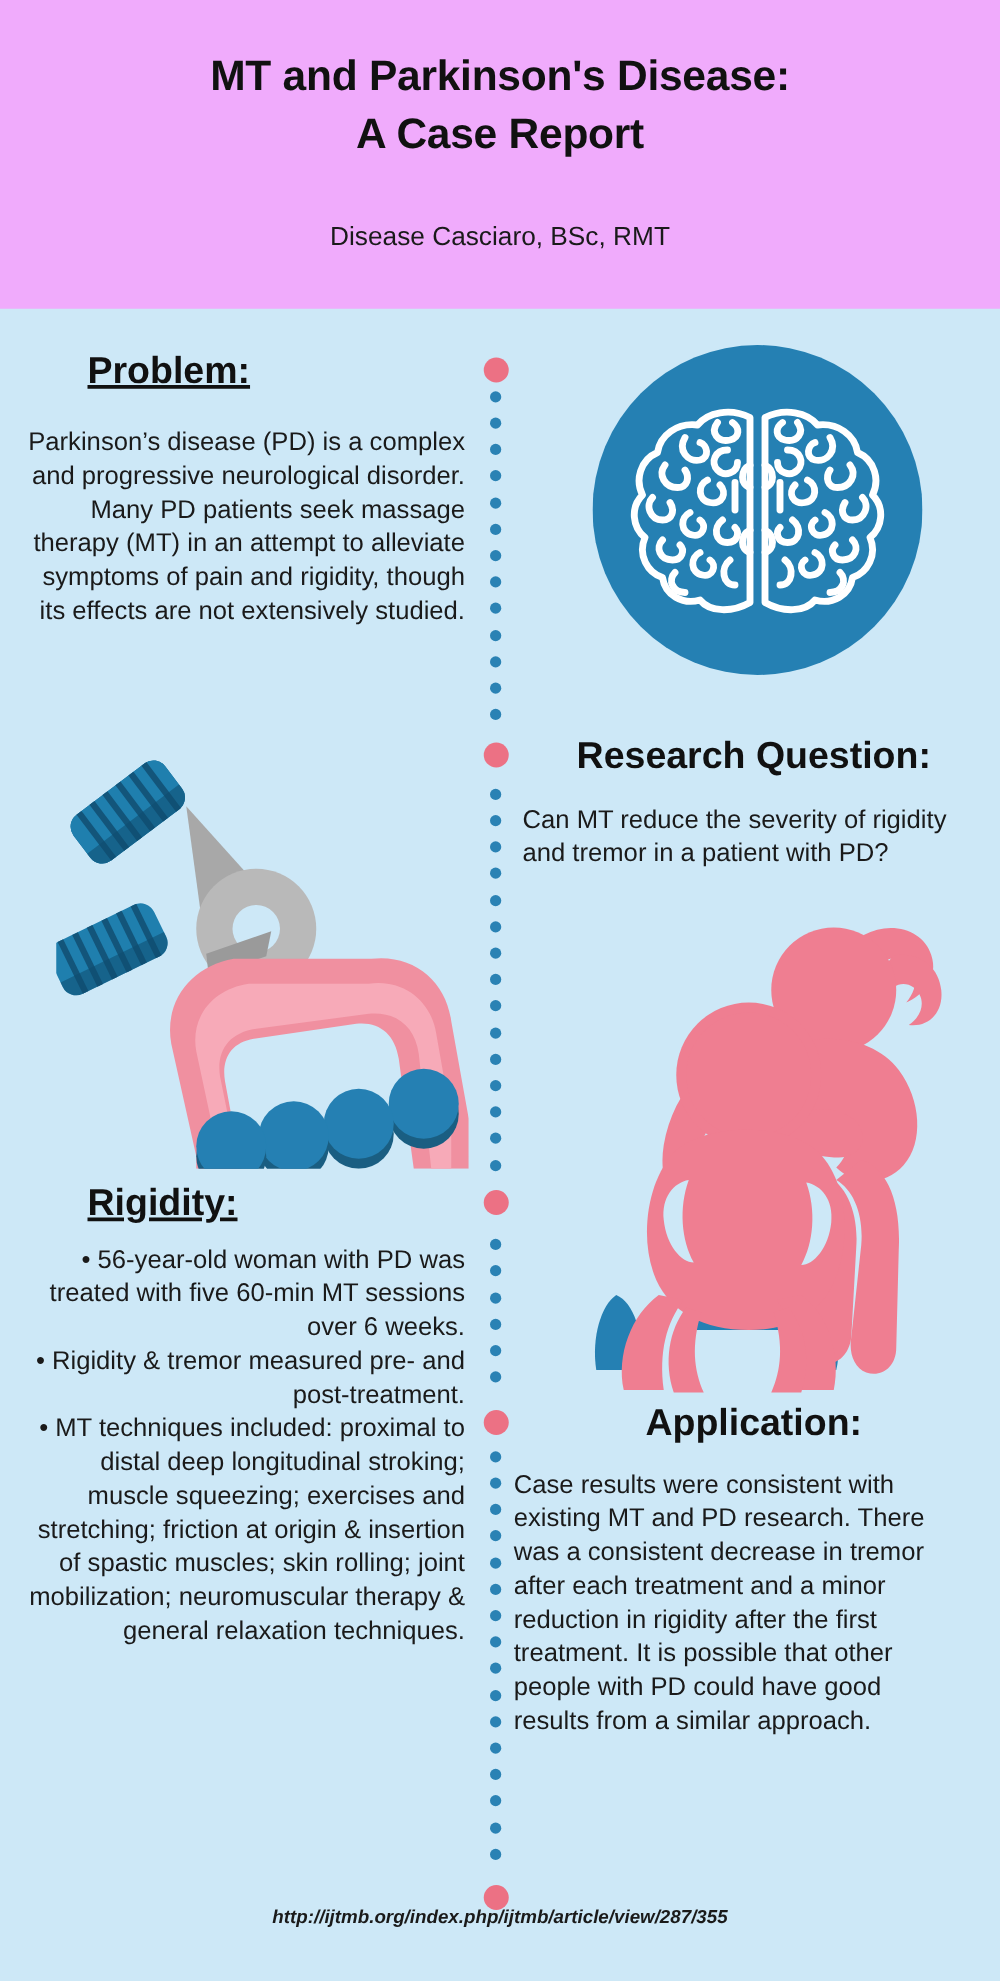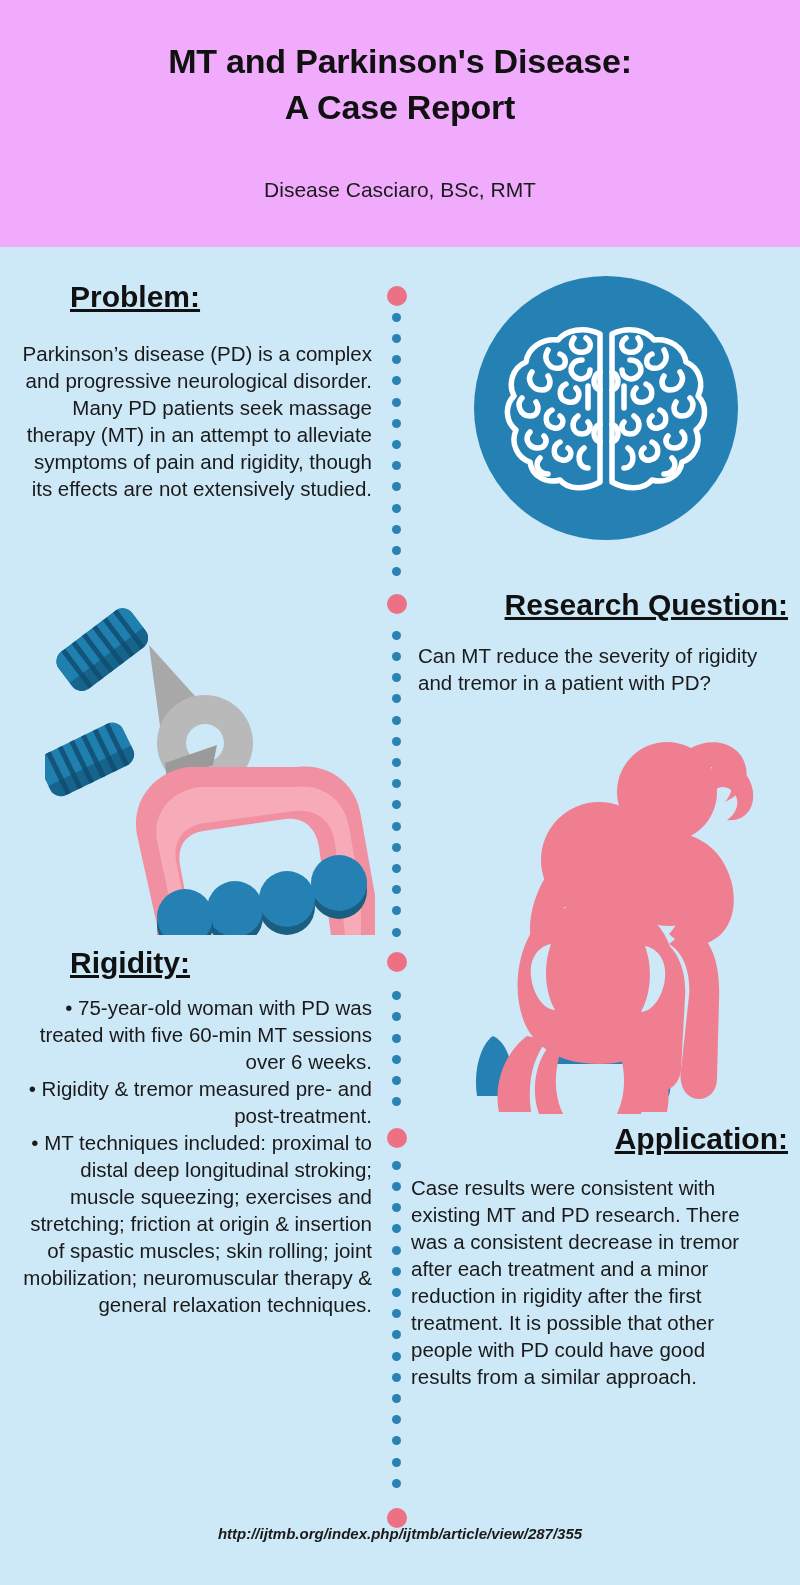--- a/index.html
+++ b/index.html
@@ -35,21 +35,21 @@
   .bdot{
     position:absolute;left:0px;width:20px;height:20px;border-radius:50%;
     background:#ec7184;
   }
   
   .head{
     position:absolute;font-size:30px;font-weight:bold;color:#111;
     line-height:34px;white-space:nowrap;
   }
   .head.left{text-align:left;text-decoration:underline;}
-  .head.right{text-align:right;text-decoration:underline;}
+  .head.right{text-align:center;}
   
   .copy{
     position:absolute;font-size:20.5px;color:#1a1a1a;line-height:27px;
   }
   .copy.left{text-align:right;}
   .copy.right{text-align:left;}
   .copy p{margin:0;}
   
   .footer{
     position:absolute;left:0;top:1525px;width:800px;text-align:center;
@@ -235,21 +235,21 @@
         <circle cx="190" cy="314" r="28" fill="#2580b3"></circle>
         <circle cx="140" cy="330" r="28" fill="#1a5e82"></circle>
         <circle cx="140" cy="322" r="28" fill="#2580b3"></circle>
       </g>
     </g>
   </svg>
 </div>
 
 <div class="head left" style="left:70px;top:946px;width:302px;">Rigidity:</div>
 <div class="copy left" style="left:10px;top:994px;width:362px;">
-  <p>• 75-year-old woman with PD was treated with five 60-min MT sessions over 6 weeks.</p>
+  <p>• 56-year-old woman with PD was treated with five 60-min MT sessions over 6 weeks.</p>
   <p>• Rigidity &amp; tremor measured pre- and post-treatment.</p>
   <p>• MT techniques included: proximal to distal deep longitudinal stroking; muscle squeezing; exercises and stretching; friction at origin &amp; insertion of spastic muscles; skin rolling; joint mobilization; neuromuscular therapy &amp; general relaxation techniques.</p>
 </div>
 
 <div class="art" style="left:455px;top:730px;width:320px;height:390px;">
   <svg viewBox="0 0 320 390" width="320" height="390">
 
     <g fill="#2580b3">
       <path d="M90 288 C104 276 146 272 164 286 C176 296 180 316 178 334 L96 334 C92 318 84 298 90 288 Z"></path>
       <path d="M38 306 C52 312 60 336 58 366 L22 366 C18 340 26 314 38 306 Z"></path>

